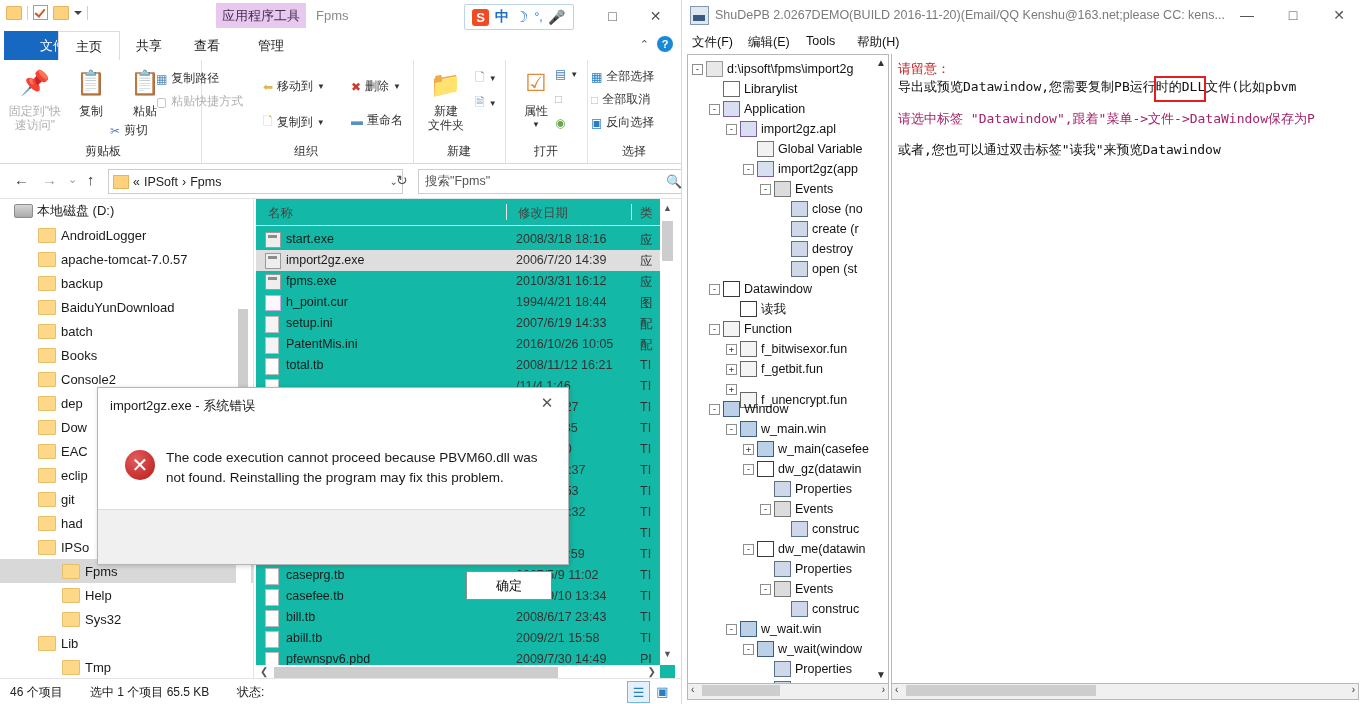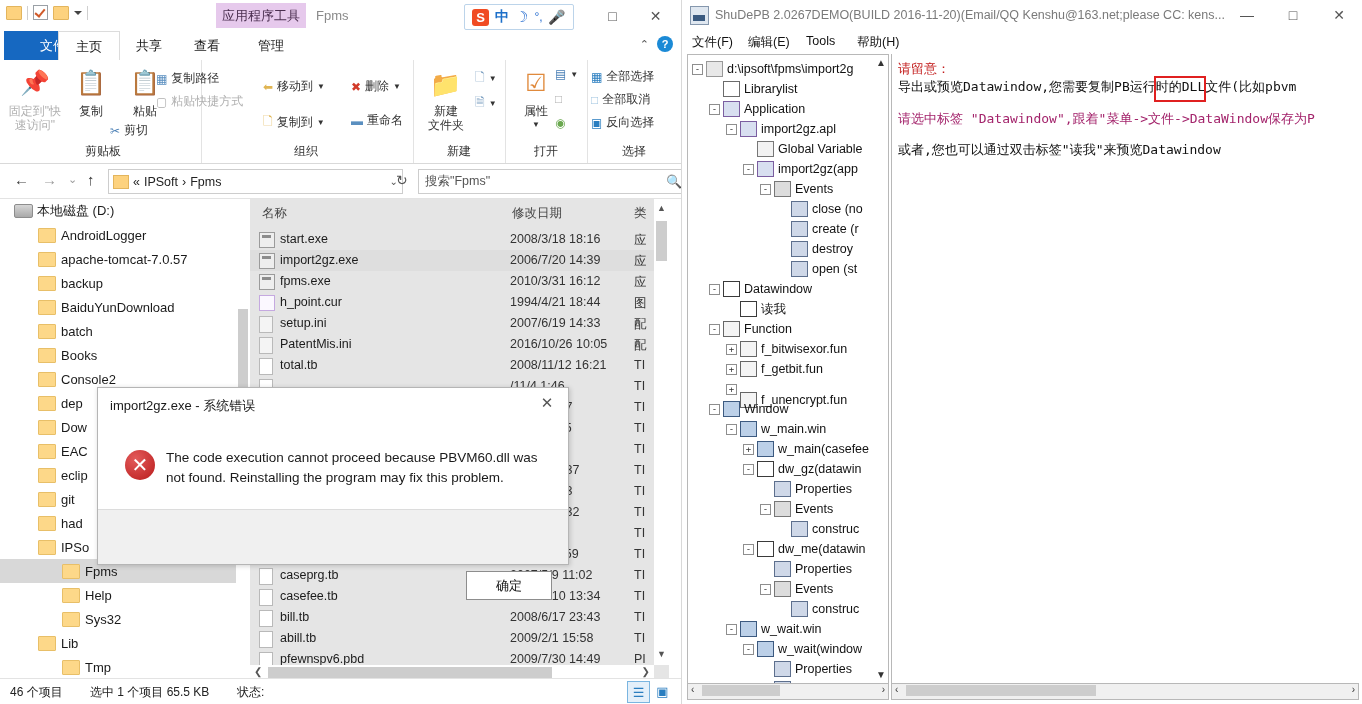--- a/index.html
+++ b/index.html
@@ -62,21 +62,21 @@
   .content{position:absolute;left:0;top:198px;width:681px;height:481px;border-top:1px solid #e3e3e3;}
   .navpane{position:absolute;left:0;top:0;width:253px;height:481px;background:#fff;overflow:hidden;}
   .navrow{height:24px;display:flex;align-items:center;font-size:13px;color:#1a1a1a;white-space:nowrap;}
   .navrow .ic{width:16px;height:14px;margin-right:7px;flex:none;}
   .fldico{width:16px;height:13px;background:#fdd889;border:1px solid #e8bf68;border-radius:1px;}
   .driveico{width:17px;height:12px;background:linear-gradient(#d6d6d6,#a9a9a9);border:1px solid #8d8d8d;border-radius:2px;}
   .navrow.sel{background:#d8d8d8;}
   .navsplit{position:absolute;left:253px;top:0;width:1px;height:481px;background:#e3e3e3;}
   .navscroll{position:absolute;left:236px;top:0;width:15px;height:481px;background:#fff;}
   .navscroll .thumb{position:absolute;left:2px;top:110px;width:10px;height:96px;background:#cdcdcd;}
-  .filepane{position:absolute;left:250px;top:0;width:419px;height:481px;background:#e5e5e5;}
+  .filepane{position:absolute;left:256px;top:0;width:419px;height:481px;background:#14b8a6;}
   .colhdr{position:absolute;left:0;top:0;width:419px;height:26px;border-bottom:1px solid #e5e5e5;
        font-size:12.5px;color:#444;}
   .colhdr .c{position:absolute;top:6px;}
   .colhdr .div{position:absolute;top:5px;width:1px;height:16px;background:#e5e5e5;}
   .filerow{position:absolute;left:0;width:404px;height:21px;font-size:12.5px;color:#1a1a1a;}
   .filerow.sel{background:#dedede;}
   .filerow .nm{position:absolute;left:30px;top:3px;}
   .filerow .dt{position:absolute;left:260px;top:3px;color:#333;}
   .filerow .ty{position:absolute;left:384px;top:3px;color:#333;}
   .filerow .fi{position:absolute;left:9px;top:3px;width:15px;height:15px;}

